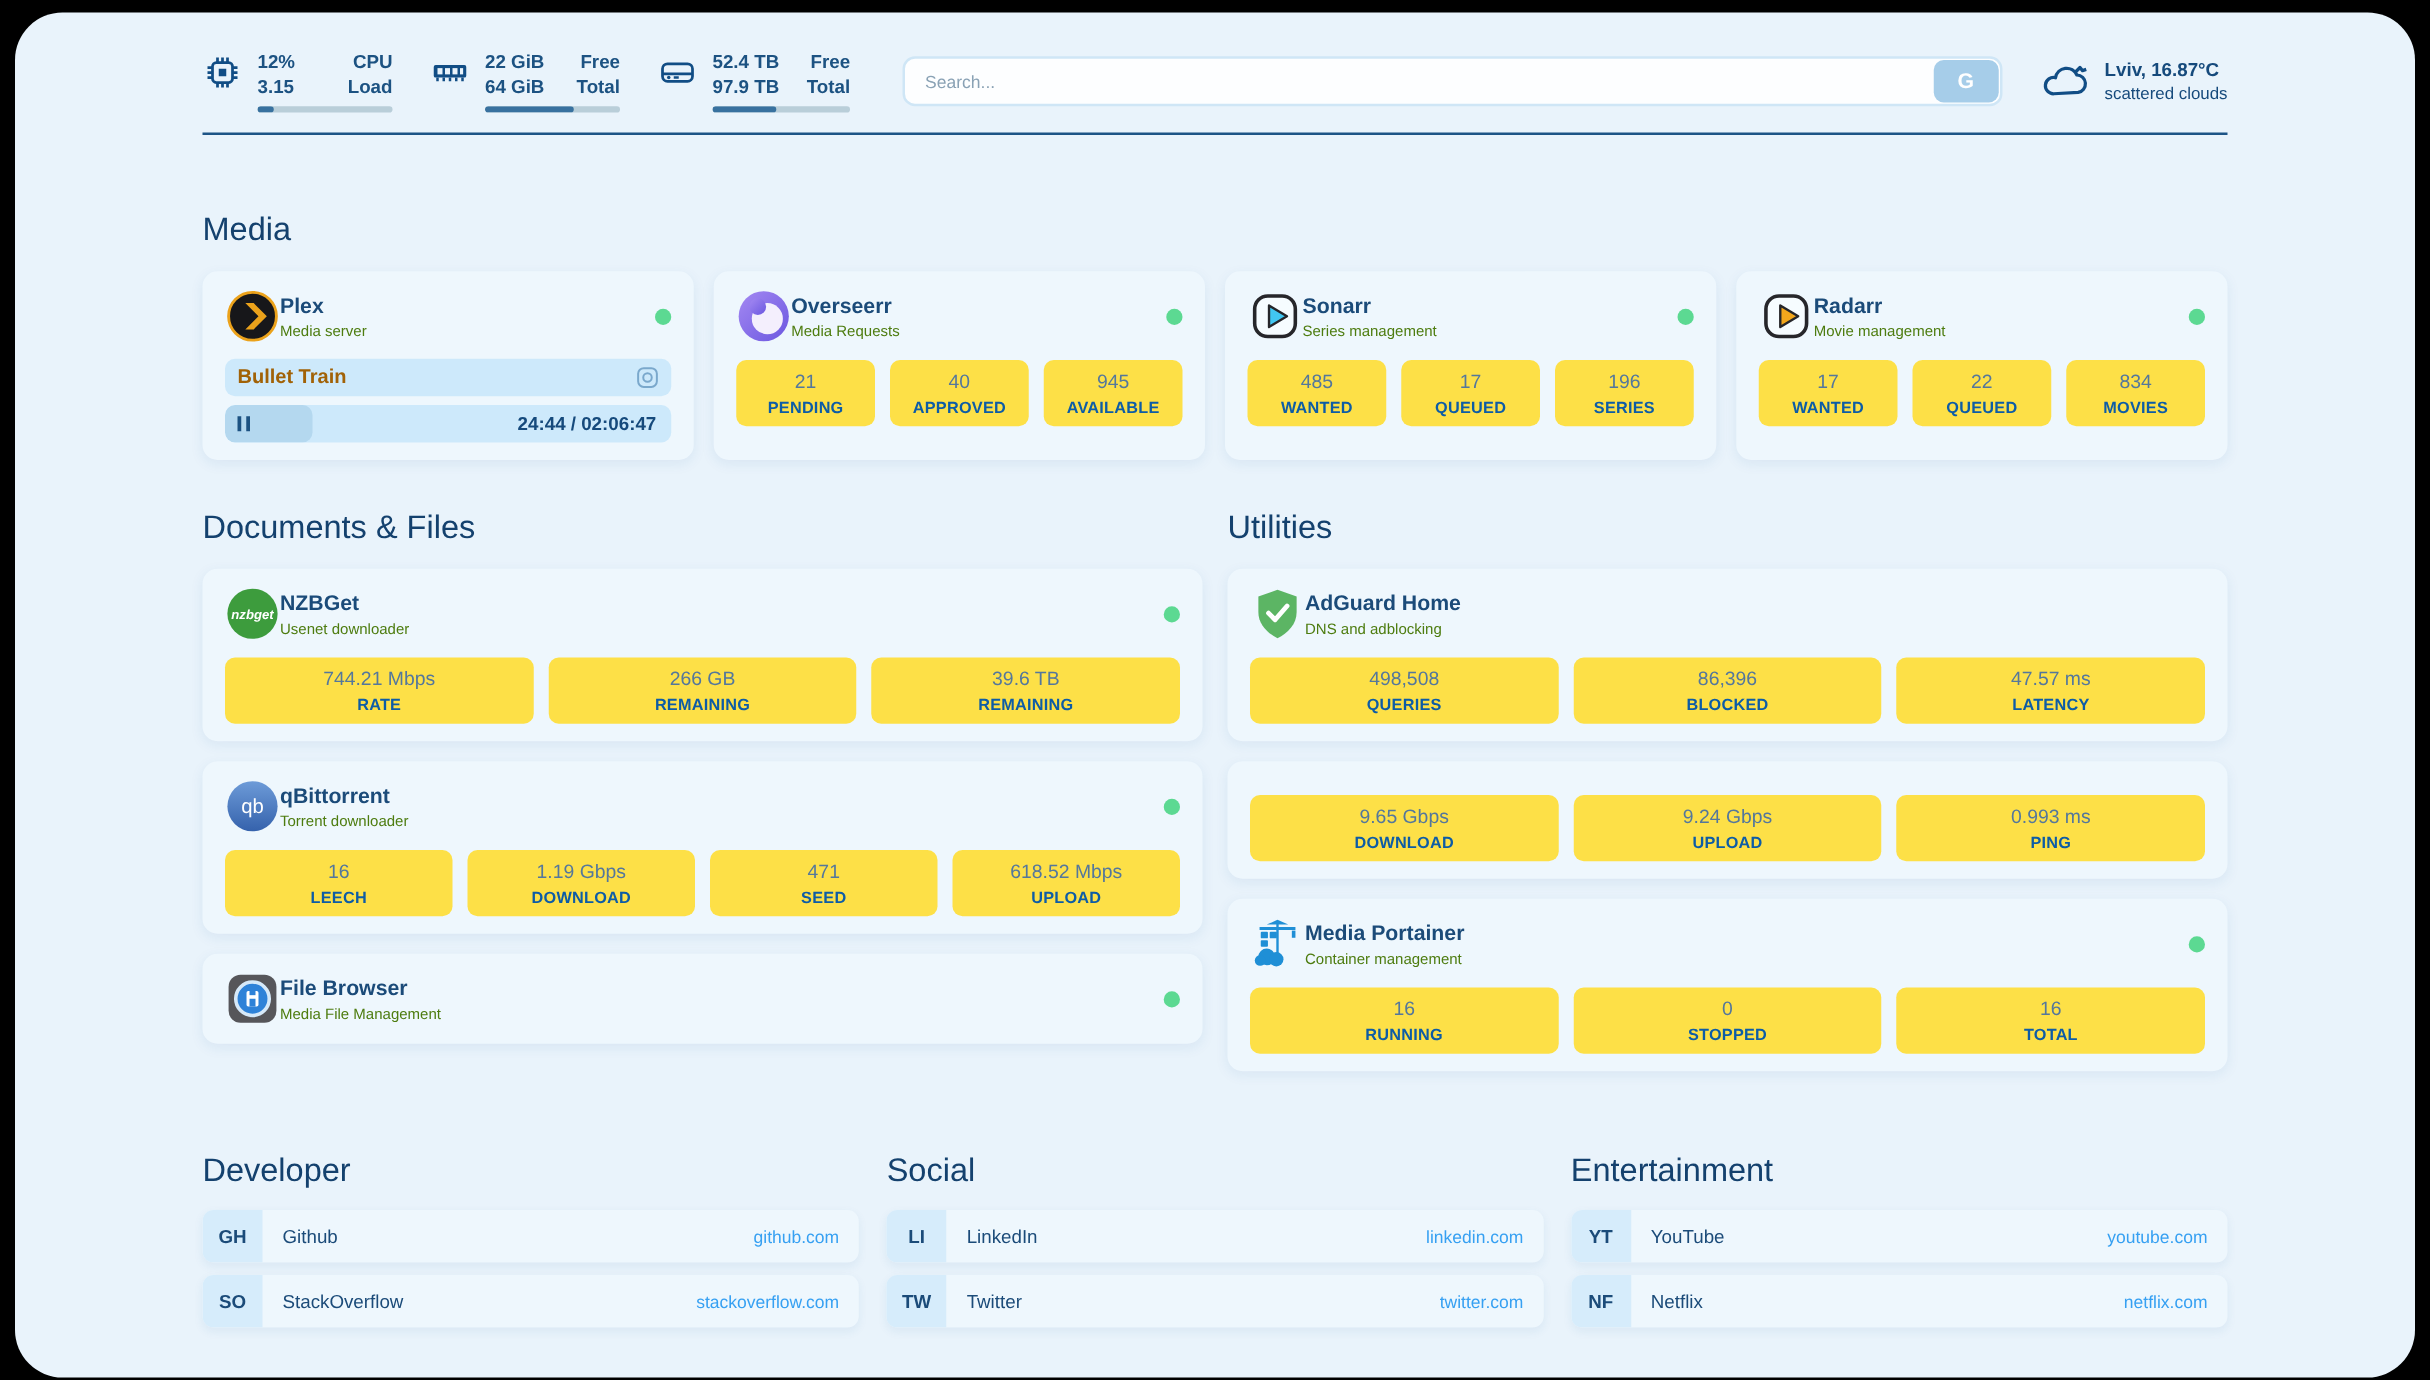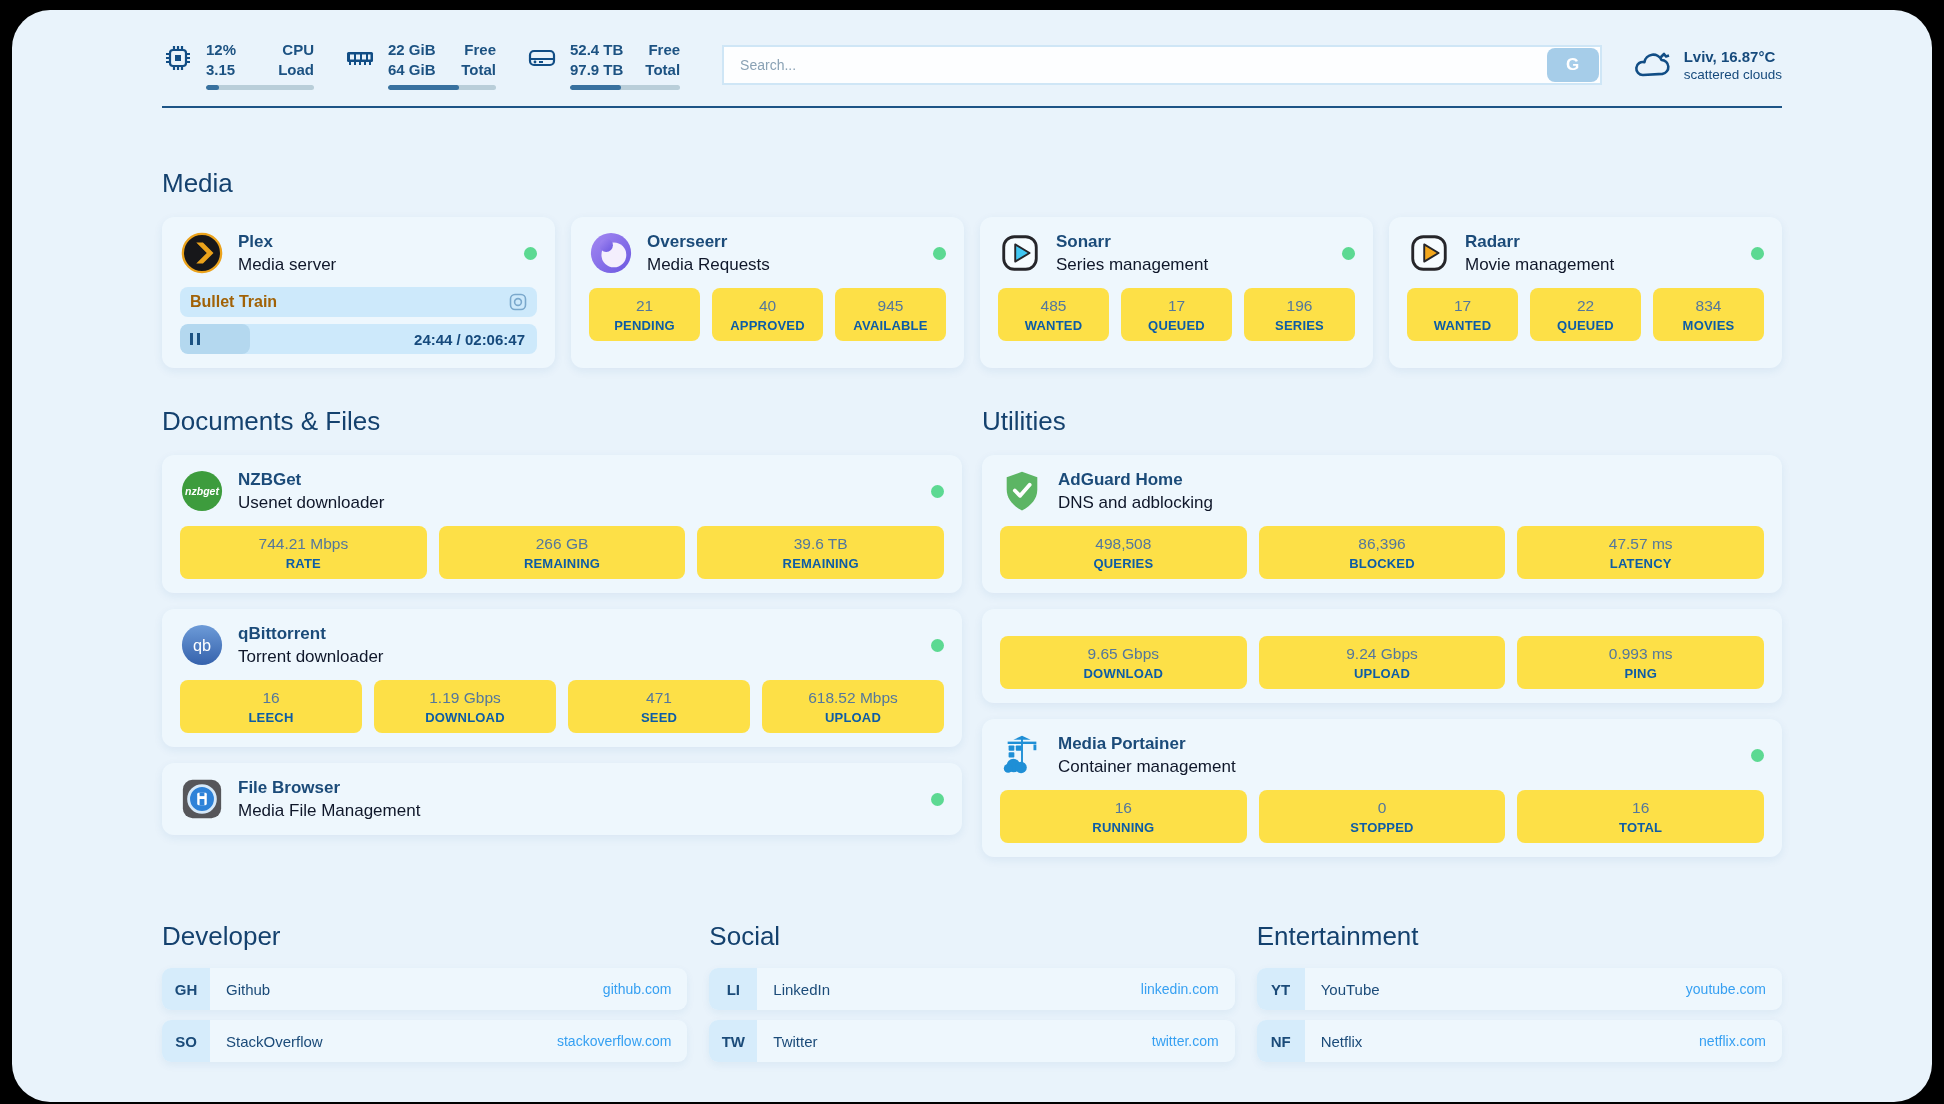--- a/index.html
+++ b/index.html
@@ -14,21 +14,21 @@
   .sysstat { display:flex; align-items:flex-start; gap:12px; }
   .sys-icon { width:32px; height:32px; flex:0 0 auto; margin-top:2px; }
   .sys-body { display:flex; flex-direction:column; min-width:108px; }
   .sys-text { display:flex; justify-content:space-between; gap:22px;
               color:#1c5282; font-size:15px; font-weight:600; line-height:1.3; }
   .sys-col-r { text-align:right; }
   .sys-track { margin-top:6px; height:5px; border-radius:3px; background:#b9ced9; overflow:hidden; }
   .sys-fill  { height:100%; border-radius:3px; background:#38719f; }
   .search-wrap { flex:1; position:relative; margin-left:12px; }
   .search-input {
-    width:100%; height:40px; border:2px solid #cfe6f6; border-radius:0;
+    width:100%; height:40px; border:2px solid #cfe6f6; border-radius:10px;
     background:#fdfeff; padding:0 60px 0 16px; font-size:14px; color:#44607a;
     font-family:"Liberation Sans", sans-serif; outline:none;
   }
   .search-input::placeholder { color:#8aa2b5; }
   .search-btn {
     position:absolute; right:3px; top:3px; bottom:3px; width:52px; border:none;
     border-radius:8px; background:#a6cde9; color:#fff; font-size:17px; font-weight:600;
     cursor:pointer; font-family:"Liberation Sans", sans-serif;
   }
   .weather { display:flex; align-items:center; gap:12px; }
@@ -41,24 +41,24 @@
   .media-section { margin-top:60px; }
   .media-grid { margin-top:18px; display:grid; grid-template-columns:repeat(4,1fr); gap:16px; }
   .mid-grid { margin-top:38px; display:grid; grid-template-columns:1fr 1fr; gap:20px; align-items:start; }
   .col-stack { display:flex; flex-direction:column; gap:16px; }
   .col-stack .section-title { margin-bottom:2px; }
   
   .card {
     background:#eef7fd; border-radius:12px; padding:14px 18px;
     box-shadow:0 3px 10px rgba(23,93,153,0.08);
   }
-  .card-head { display:flex; align-items:center; gap:14px; }
+  .card-head { display:flex; align-items:center; }
   .app-icon { width:44px; height:44px; flex:0 0 auto; }
   .card-title { font-size:17px; font-weight:600; color:#1b4b79; }
-  .card-sub { font-size:17px; color:#0f172a; margin-top:3px; }
+  .card-sub { font-size:12px; color:#4d7c0f; margin-top:3px; }
   .dot { width:13px; height:13px; border-radius:50%; background:#5cd992; margin-left:auto; }
   .tiles { display:flex; gap:12px; margin-top:13px; }
   .tile { flex:1; background:#fde047; border-radius:8px; text-align:center; padding:9px 6px 8px; }
   .tile-value { font-size:15.5px; font-weight:500; color:#54779c; }
   .tile-label { font-size:13px; font-weight:700; color:#0d5ca6; margin-top:3px; letter-spacing:.2px; }
   
   .np { margin-top:12px; display:flex; flex-direction:column; gap:7px; }
   .np-row { background:#cde9fb; border-radius:8px; height:30px; display:flex; align-items:center; padding:0 10px; }
   .np-title { font-size:16px; font-weight:700; color:#a16207; }
   .np-disc { margin-left:auto; width:18px; height:18px; opacity:.75; }

